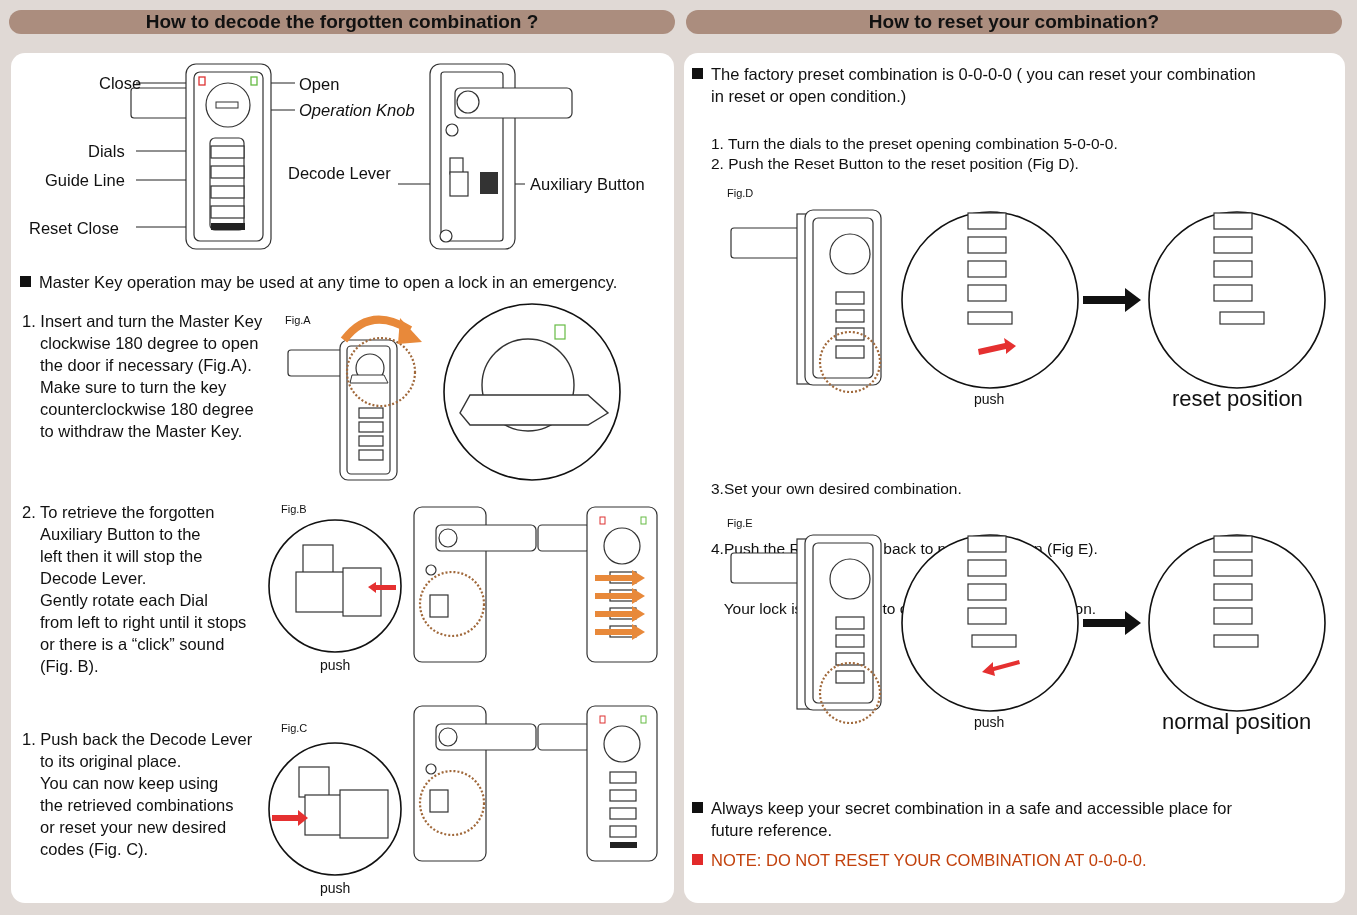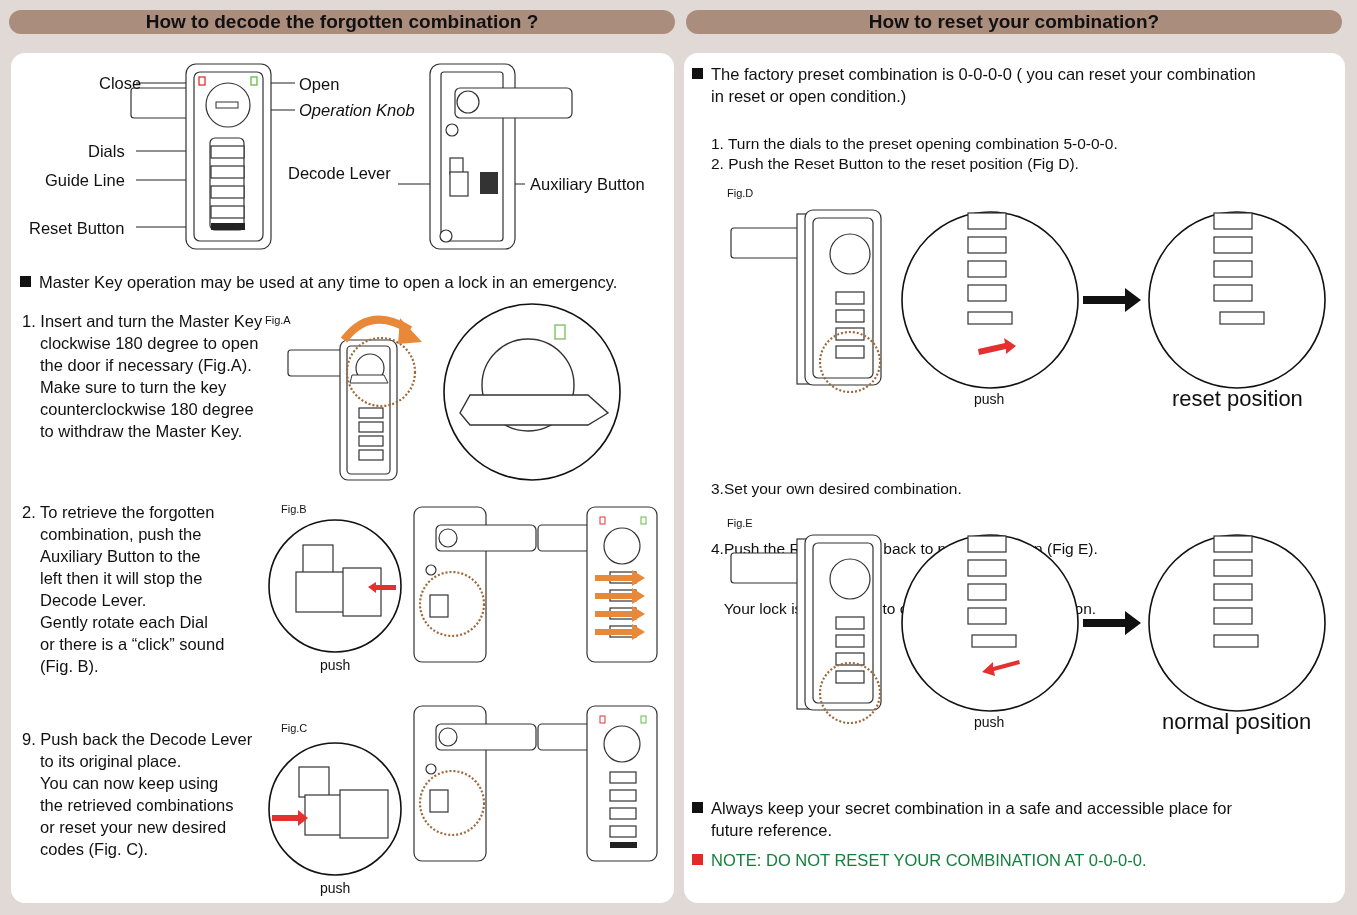--- a/index.html
+++ b/index.html
@@ -5,21 +5,21 @@
   * { box-sizing: border-box; margin: 0; padding: 0; }
   html, body { width: 1357px; height: 915px; overflow: hidden; }
   body { background: #e0d9d5; font-family: "Liberation Sans", sans-serif; color: #111; position: relative; }
   .hdr { position: absolute; top: 10px; height: 24px; background: #ab8d7e; border-radius: 12px; text-align: center; font-weight: bold; font-size: 19px; line-height: 24px; color: #111; }
   .panel { position: absolute; top: 53px; background: #fff; border-radius: 14px; }
   .abs { position: absolute; }
   .t15 { font-size: 15.5px; line-height: 20px; }
   .t16 { font-size: 16.5px; line-height: 22px; }
   .sq { display: inline-block; width: 11px; height: 11px; background: #111; margin-right: 8px; vertical-align: 1px; }
   .sq.red { background: #e22a2a; }
-  .red { color: #15803d; }
+  .red { color: #c2410c; }
   .fig { font-size: 11px; }
   .push { font-size: 14px; }
   .big { font-size: 22px; }
   svg { position: absolute; overflow: visible; }
   .ln { stroke: #222; stroke-width: 1; fill: none; }
   .lg { stroke: #333; stroke-width: 1.2; fill: #fff; }
   .dash { stroke: #a0683a; stroke-width: 2.2; fill: none; stroke-dasharray: 2 2; }
 </style>
 </head>
 <body>
@@ -72,37 +72,37 @@
   <rect class="lg" x="450" y="158" width="13" height="16"></rect>
   <rect class="lg" x="450" y="172" width="18" height="24"></rect>
   <rect x="480" y="172" width="18" height="22" fill="#333"></rect>
 </svg>
 
 <span class="abs t16" style="left:83px;top:72px;margin-left:16px;">Close</span>
 <span class="abs t16" style="left:299px;top:73px;">Open</span>
 <span class="abs t16" style="left:299px;top:99px;font-style:italic;">Operation Knob</span>
 <span class="abs t16" style="left:88px;top:140px;">Dials</span>
 <span class="abs t16" style="left:45px;top:169px;">Guide Line</span>
-<span class="abs t16" style="left:29px;top:217px;">Reset Button</span>
+<span class="abs t16" style="left:29px;top:217px;">Reset Close</span>
 <span class="abs t16" style="left:288px;top:162px;">Decode Lever</span>
 <span class="abs t16" style="left:530px;top:173px;">Auxiliary Button</span>
 
 <div class="abs t16" style="left:20px;top:271px;">
   <span class="sq"></span><span>Master Key operation may be used at any time to open a lock in an emergency.</span>
 </div>
 
 <div class="abs t16" style="left:22px;top:310px;width:255px;">
   <div>1. Insert and turn the Master Key</div>
   <div style="padding-left:18px">clockwise 180 degree to open</div>
   <div style="padding-left:18px">the door if necessary (Fig.A).</div>
   <div style="padding-left:18px">Make sure to turn the key</div>
   <div style="padding-left:18px">counterclockwise 180 degree</div>
   <div style="padding-left:18px">to withdraw the Master Key.</div>
 </div>
-<span class="abs fig" style="left:265px;top:314px;">Fig.A</span>
+<span class="abs fig" style="left:285px;top:314px;">Fig.A</span>
 <svg style="left:0;top:0;" width="680" height="500">
   <rect class="lg" x="288" y="350" width="60" height="26" rx="3"></rect>
   <rect class="lg" x="340" y="340" width="57" height="140" rx="8"></rect>
   <rect class="lg" x="347" y="346" width="43" height="128" rx="4"></rect>
   <circle class="lg" cx="370" cy="368" r="14"></circle>
   <path d="M352 375 h32 l4 8 h-38 z" fill="#fff" stroke="#333"></path>
   <g>
     <rect class="lg" x="359" y="408" width="24" height="10"></rect>
     <rect class="lg" x="359" y="422" width="24" height="10"></rect>
     <rect class="lg" x="359" y="436" width="24" height="10"></rect>
@@ -112,25 +112,25 @@
   <path d="M344 340 Q370 305 410 330" fill="none" stroke="#e8893a" stroke-width="8"></path>
   <polygon points="400,318 422,342 398,344" fill="#e8893a"></polygon>
   <circle cx="532" cy="392" r="88" fill="#fff" stroke="#111" stroke-width="1.6"></circle>
   <circle cx="528" cy="385" r="46" fill="#fff" stroke="#333" stroke-width="1.4"></circle>
   <path d="M470 395 h118 l20 18 l-20 12 h-118 l-10-12 z" fill="#fff" stroke="#333" stroke-width="1.4"></path>
   <rect x="555" y="325" width="10" height="14" fill="none" stroke="#6b4" stroke-width="1.2"></rect>
 </svg>
 
 <div class="abs t16" style="left:22px;top:501px;width:255px;">
   <div>2. To retrieve the forgotten</div>
-  <div style="padding-left:18px">combination, push the</div>
   <div style="padding-left:18px">Auxiliary Button to the</div>
   <div style="padding-left:18px">left then it will stop the</div>
   <div style="padding-left:18px">Decode Lever.</div>
   <div style="padding-left:18px">Gently rotate each Dial</div>
+  <div style="padding-left:18px">from left to right until it stops</div>
   <div style="padding-left:18px">or there is a “click” sound</div>
   <div style="padding-left:18px">(Fig. B).</div>
 </div>
 <span class="abs fig" style="left:281px;top:503px;">Fig.B</span>
 <span class="abs push" style="left:320px;top:657px;">push</span>
 <svg style="left:0;top:0;" width="680" height="700">
   <circle cx="335" cy="586" r="66" fill="#fff" stroke="#111" stroke-width="1.6"></circle>
   <rect class="lg" x="303" y="545" width="30" height="30"></rect>
   <rect class="lg" x="296" y="572" width="48" height="40"></rect>
   <rect class="lg" x="343" y="568" width="38" height="48"></rect>
@@ -154,21 +154,21 @@
   </g>
   <g fill="#e8893a">
     <polygon points="595,575 632,575 632,570 645,578 632,586 632,581 595,581"></polygon>
     <polygon points="595,593 632,593 632,588 645,596 632,604 632,599 595,599"></polygon>
     <polygon points="595,611 632,611 632,606 645,614 632,622 632,617 595,617"></polygon>
     <polygon points="595,629 632,629 632,624 645,632 632,640 632,635 595,635"></polygon>
   </g>
 </svg>
 
 <div class="abs t16" style="left:22px;top:728px;width:255px;">
-  <div>9. Push back the Decode Lever</div>
+  <div>1. Push back the Decode Lever</div>
   <div style="padding-left:18px">to its original place.</div>
   <div style="padding-left:18px">You can now keep using</div>
   <div style="padding-left:18px">the retrieved combinations</div>
   <div style="padding-left:18px">or reset your new desired</div>
   <div style="padding-left:18px">codes (Fig. C).</div>
 </div>
 <span class="abs fig" style="left:281px;top:722px;">Fig.C</span>
 <span class="abs push" style="left:320px;top:880px;">push</span>
 <svg style="left:0;top:0;" width="680" height="915">
   <circle cx="335" cy="809" r="66" fill="#fff" stroke="#111" stroke-width="1.6"></circle>

